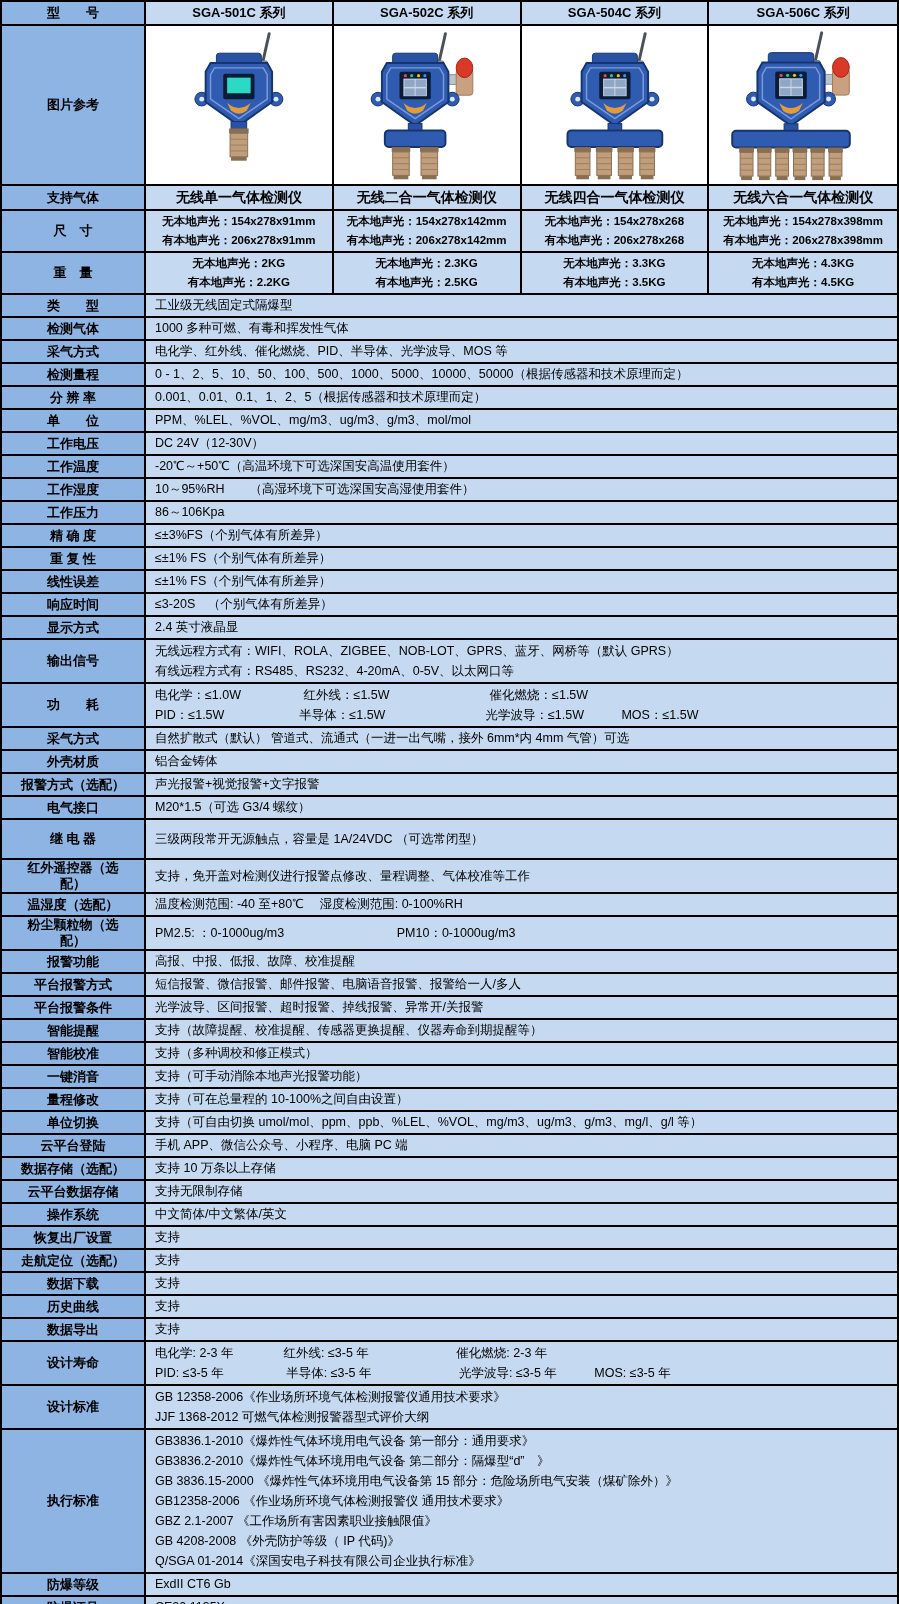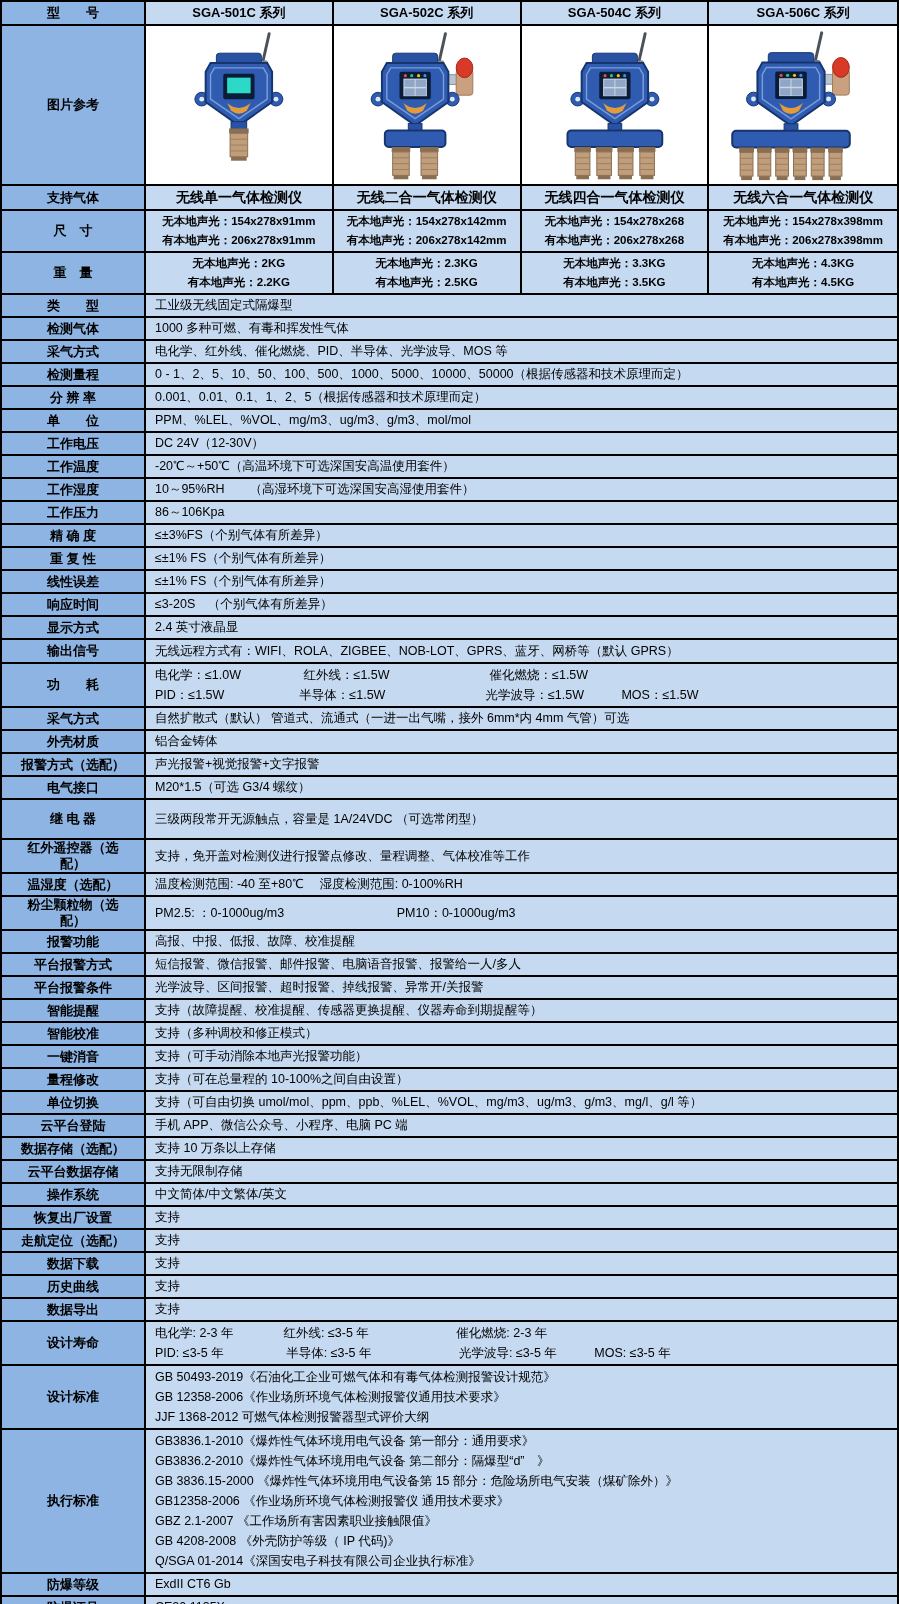--- a/index.html
+++ b/index.html
@@ -371,20 +371,21 @@
     <div class="cell lbl">显示方式</div>
     <div class="cell val">
           <div class="line">2.4 英寸液晶显</div>
         </div>
   </div>
 
   <div class="row spec multi">
     <div class="cell lbl">输出信号</div>
     <div class="cell val">
           <div class="line">无线远程方式有：WIFI、ROLA、ZIGBEE、NOB-LOT、GPRS、蓝牙、网桥等（默认 GPRS）</div>
+          <div class="line">有线远程方式有：RS485、RS232、4-20mA、0-5V、以太网口等</div>
         </div>
   </div>
 
   <div class="row spec multi">
     <div class="cell lbl">功　　耗</div>
     <div class="cell val">
           <div class="line">电化学：≤1.0W　　　　　红外线：≤1.5W　　　　　　　　催化燃烧：≤1.5W</div>
           <div class="line">PID：≤1.5W　　　　　　半导体：≤1.5W　　　　　　　　光学波导：≤1.5W　　　MOS：≤1.5W</div>
         </div>
   </div>
@@ -568,21 +569,20 @@
     <div class="cell lbl">设计寿命</div>
     <div class="cell val">
           <div class="line">电化学: 2-3 年　　　　红外线: ≤3-5 年　　　　　　　催化燃烧: 2-3 年</div>
           <div class="line">PID: ≤3-5 年　　　　　半导体: ≤3-5 年　　　　　　　光学波导: ≤3-5 年　　　MOS: ≤3-5 年</div>
         </div>
   </div>
 
   <div class="row spec multi">
     <div class="cell lbl">设计标准</div>
     <div class="cell val">
-          <div class="line">GB 50493-2019《石油化工企业可燃气体和有毒气体检测报警设计规范》</div>
           <div class="line">GB 12358-2006《作业场所环境气体检测报警仪通用技术要求》</div>
           <div class="line">JJF 1368-2012 可燃气体检测报警器型式评价大纲</div>
         </div>
   </div>
 
   <div class="row spec multi">
     <div class="cell lbl">执行标准</div>
     <div class="cell val">
           <div class="line">GB3836.1-2010《爆炸性气体环境用电气设备 第一部分：通用要求》</div>
           <div class="line">GB3836.2-2010《爆炸性气体环境用电气设备 第二部分：隔爆型“d”　》</div>

